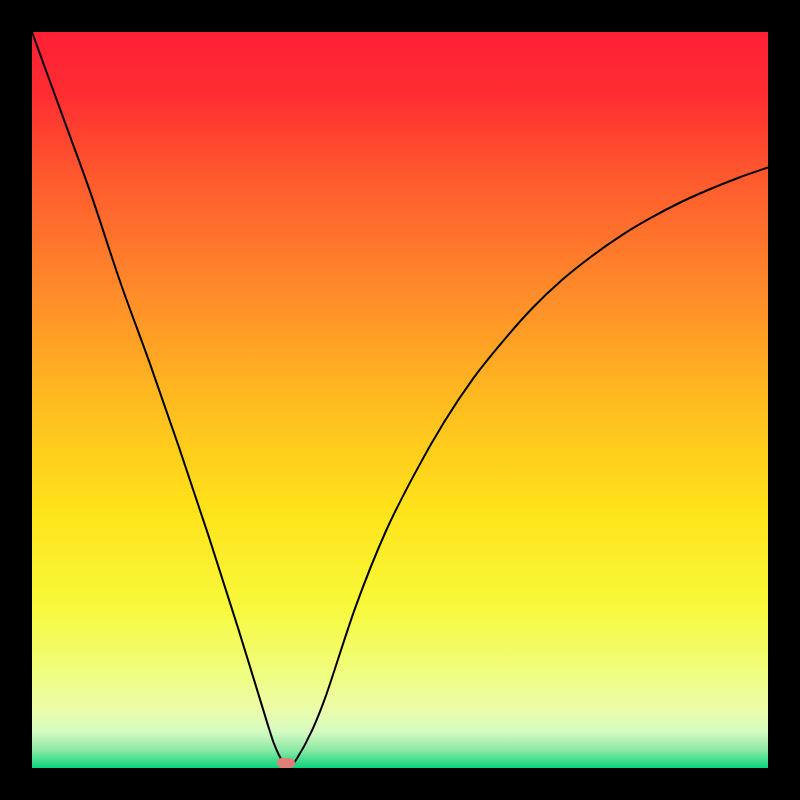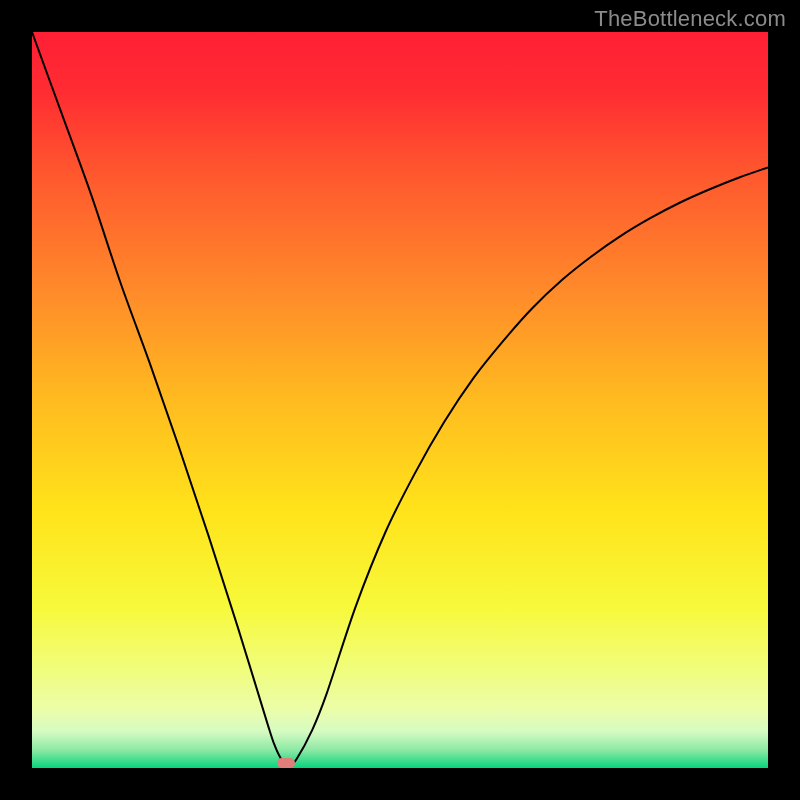--- a/index.html
+++ b/index.html
@@ -44,21 +44,20 @@
     font-size: 22px;
     font-weight: 500;
     letter-spacing: 0.2px;
     pointer-events: none;
   }
 </style>
 </head>
 <body>
 
 <div class="outer">
-  <div class="watermark">TheBottleneck.com</div>
   <div class="plot">
     <svg class="plot-grad" viewBox="0 0 100 100" preserveAspectRatio="none">
       <defs>
         <linearGradient id="bg" x1="0" y1="0" x2="0" y2="1">
             <stop offset="0%" stop-color="#ff1f35"></stop>
             <stop offset="8%" stop-color="#ff2c32"></stop>
             <stop offset="20%" stop-color="#ff5a2e"></stop>
             <stop offset="35%" stop-color="#ff8a2a"></stop>
             <stop offset="50%" stop-color="#ffbb20"></stop>
             <stop offset="65%" stop-color="#ffe31a"></stop>

